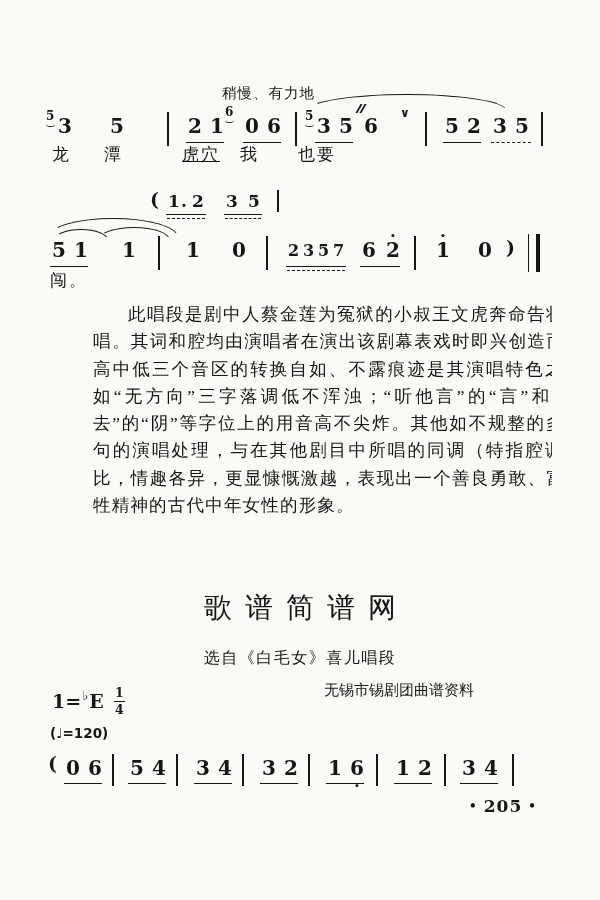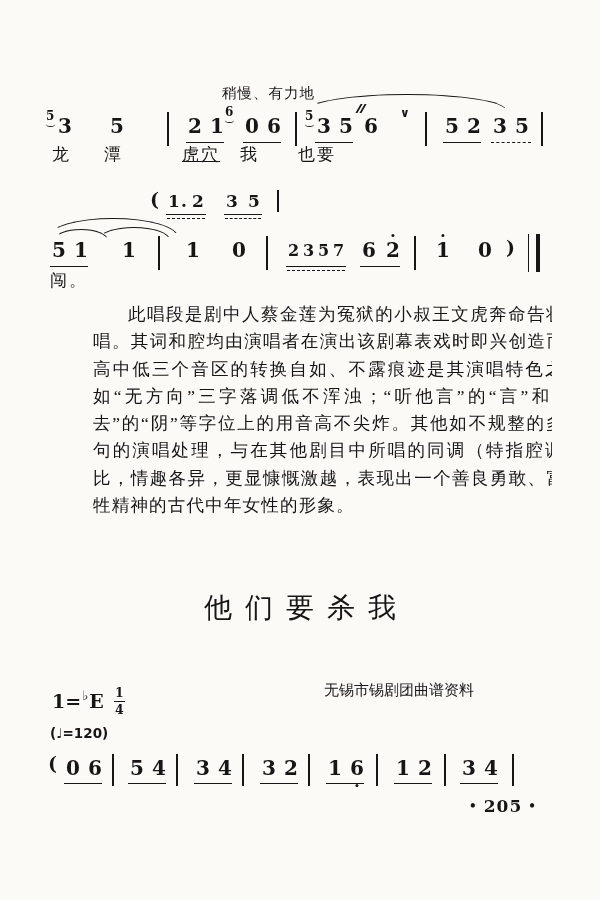--- a/index.html
+++ b/index.html
@@ -137,22 +137,23 @@
       <span class="tk note" style="left: 478px; top: 52px;">0</span>
       <span class="tk paren" style="left: 506px; top: 50px;">)</span>
       <span class="tk finalbar" style="left: 528px; top: 46px; height: 38px;"></span>
       <span class="tk lyric" style="left: 50px; top: 84px;">闯。</span>
     </div>
 
   <div id="commentary">
     <p>此唱段是剧中人蔡金莲为冤狱的小叔王文虎奔命告状前所唱。其词和腔均由演唱者在演出该剧幕表戏时即兴创造而成。高中低三个音区的转换自如、不露痕迹是其演唱特色之一。如“无方向”三字落调低不浑浊；“听他言”的“言”和“阴间去”的“阴”等字位上的用音高不尖炸。其他如不规整的多字叠句的演唱处理，与在其他剧目中所唱的同调（特指腔调）相比，情趣各异，更显慷慨激越，表现出一个善良勇敢、富于牺牲精神的古代中年女性的形象。</p>
   </div>
 
-  <div id="title">他们要杀我</div>
-
+  <div id="title">歌谱简谱网</div>
+
+  <div id="subtitle">选自《白毛女》喜儿唱段</div>
 
   <div id="keysig">
     <span>1=</span>
       <span class="flat">♭</span>
       <span>E</span>
     <span class="frac">
       <span>1</span>
       <span class="rule"></span>
       <span>4</span>
     </span>

